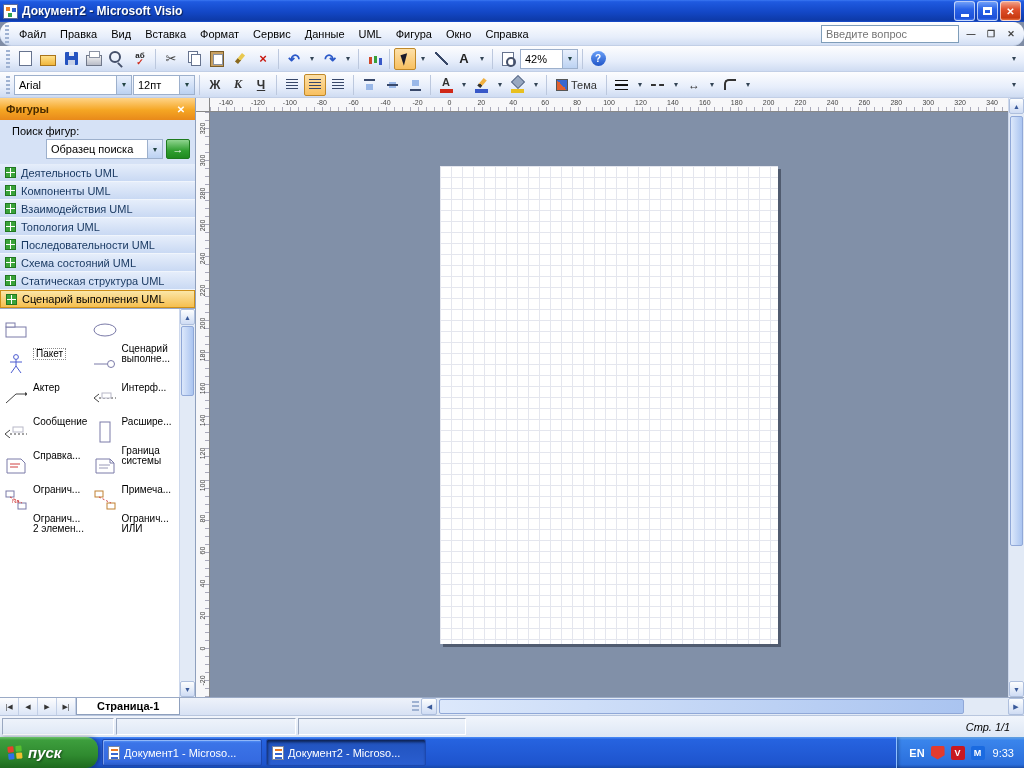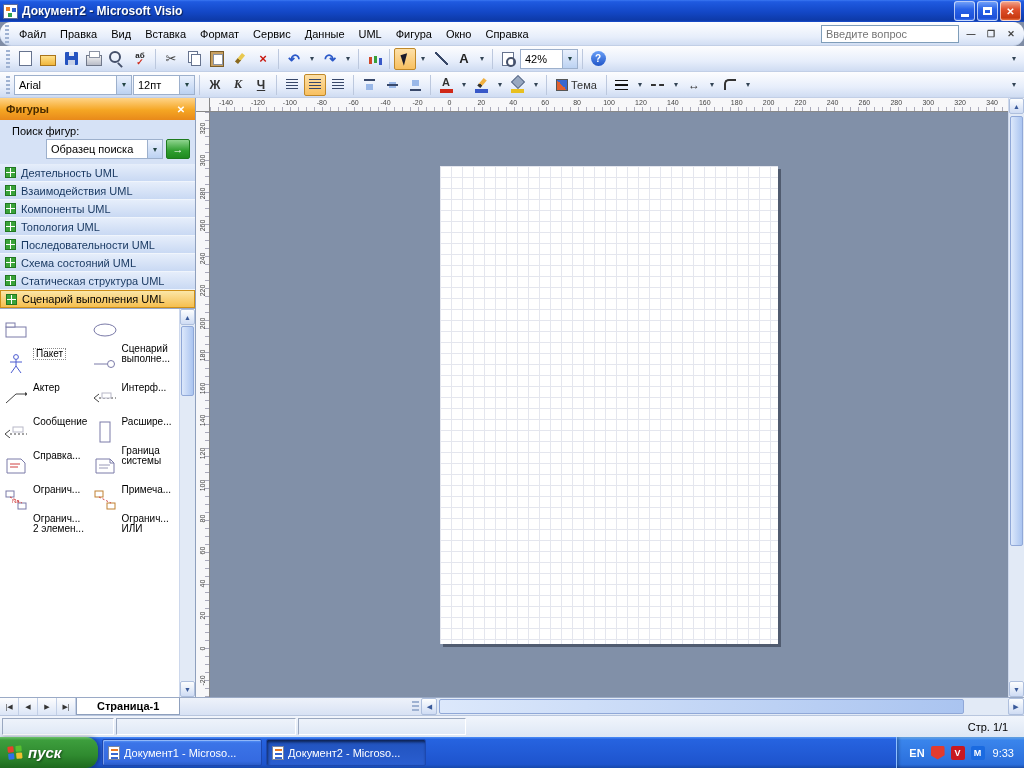--- a/index.html
+++ b/index.html
@@ -204,21 +204,21 @@
   .hscroll { flex:1; display:flex; align-items:stretch; }
   .hscroll .sb-btn { height:auto; width:16px; flex:0 0 16px; }
   .hscroll .sb-track { background:#e2eaf6; }
   .hscroll .sb-thumb { top:1px; bottom:1px; left:2px; width:92%; }
 
   
   .statusbar { height:22px; flex:0 0 22px; display:flex; align-items:stretch; gap:2px; padding:2px 2px;
     background:linear-gradient(#f1f5fc,#dde7f5); border-top:1px solid #b8c6de; }
   .s-cell { border:1px solid; border-color:#9aa8c0 #fff #fff #9aa8c0; }
   .s-c1 { width:112px; } .s-c2 { width:180px; } .s-c3 { width:168px; }
-  .s-right { margin-left:auto; width:68px; display:flex; align-items:center; justify-content:center; color:#000; }
+  .s-right { margin-left:auto; width:68px; display:flex; align-items:center; justify-content:center; color:#000;font-style:italic; }
 
   
   .taskbar { position:absolute; left:0; bottom:0; width:1024px; height:31px; display:flex; align-items:stretch;
     background:linear-gradient(#4b8df8 0%, #2663e0 8%, #1e54cd 88%, #1648ab 100%); }
   .start { width:98px; flex:0 0 98px; display:flex; align-items:center; gap:5px; padding:0 10px 0 8px;
     border-radius:0 12px 12px 0; color:#fff; font-size:15px; font-weight:bold; font-style:italic;
     text-shadow:1px 1px 2px rgba(0,0,0,.5);
     background:linear-gradient(#6cc26c 0%, #3d9e3d 10%, #2f8a2f 60%, #1e6a1e 100%);
     box-shadow:2px 0 4px rgba(0,0,0,.35); }
   .flag { width:15px; height:14px; position:relative; transform:rotate(-6deg); flex:0 0 15px; }
@@ -408,26 +408,26 @@
       </div>
       <div>
 
           <div class="stencil">
             <span class="st-icon"></span>
             <span>Деятельность UML</span>
           </div>
 
           <div class="stencil">
             <span class="st-icon"></span>
-            <span>Взаимодействия UML</span>
+            <span>Компоненты UML</span>
           </div>
 
           <div class="stencil">
             <span class="st-icon"></span>
-            <span>Компоненты UML</span>
+            <span>Взаимодействия UML</span>
           </div>
 
           <div class="stencil">
             <span class="st-icon"></span>
             <span>Топология UML</span>
           </div>
 
           <div class="stencil">
             <span class="st-icon"></span>
             <span>Последовательности UML</span>

